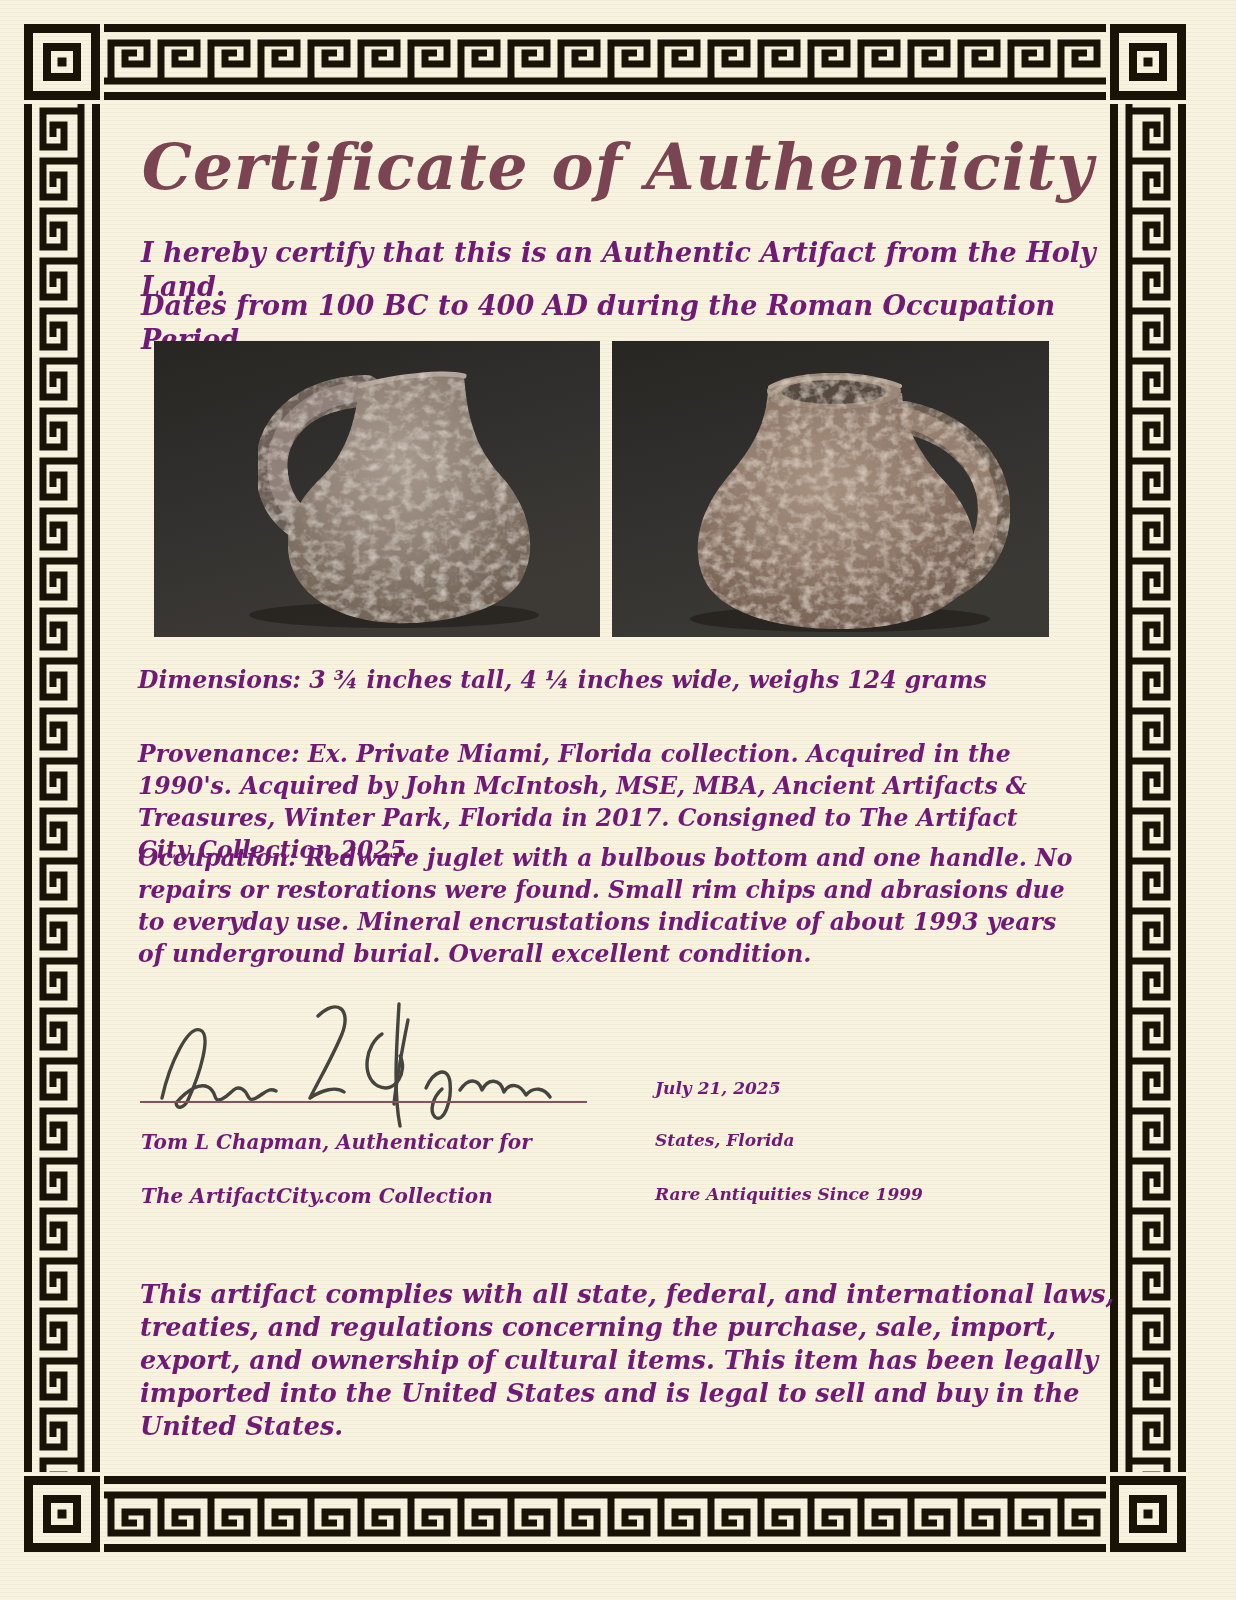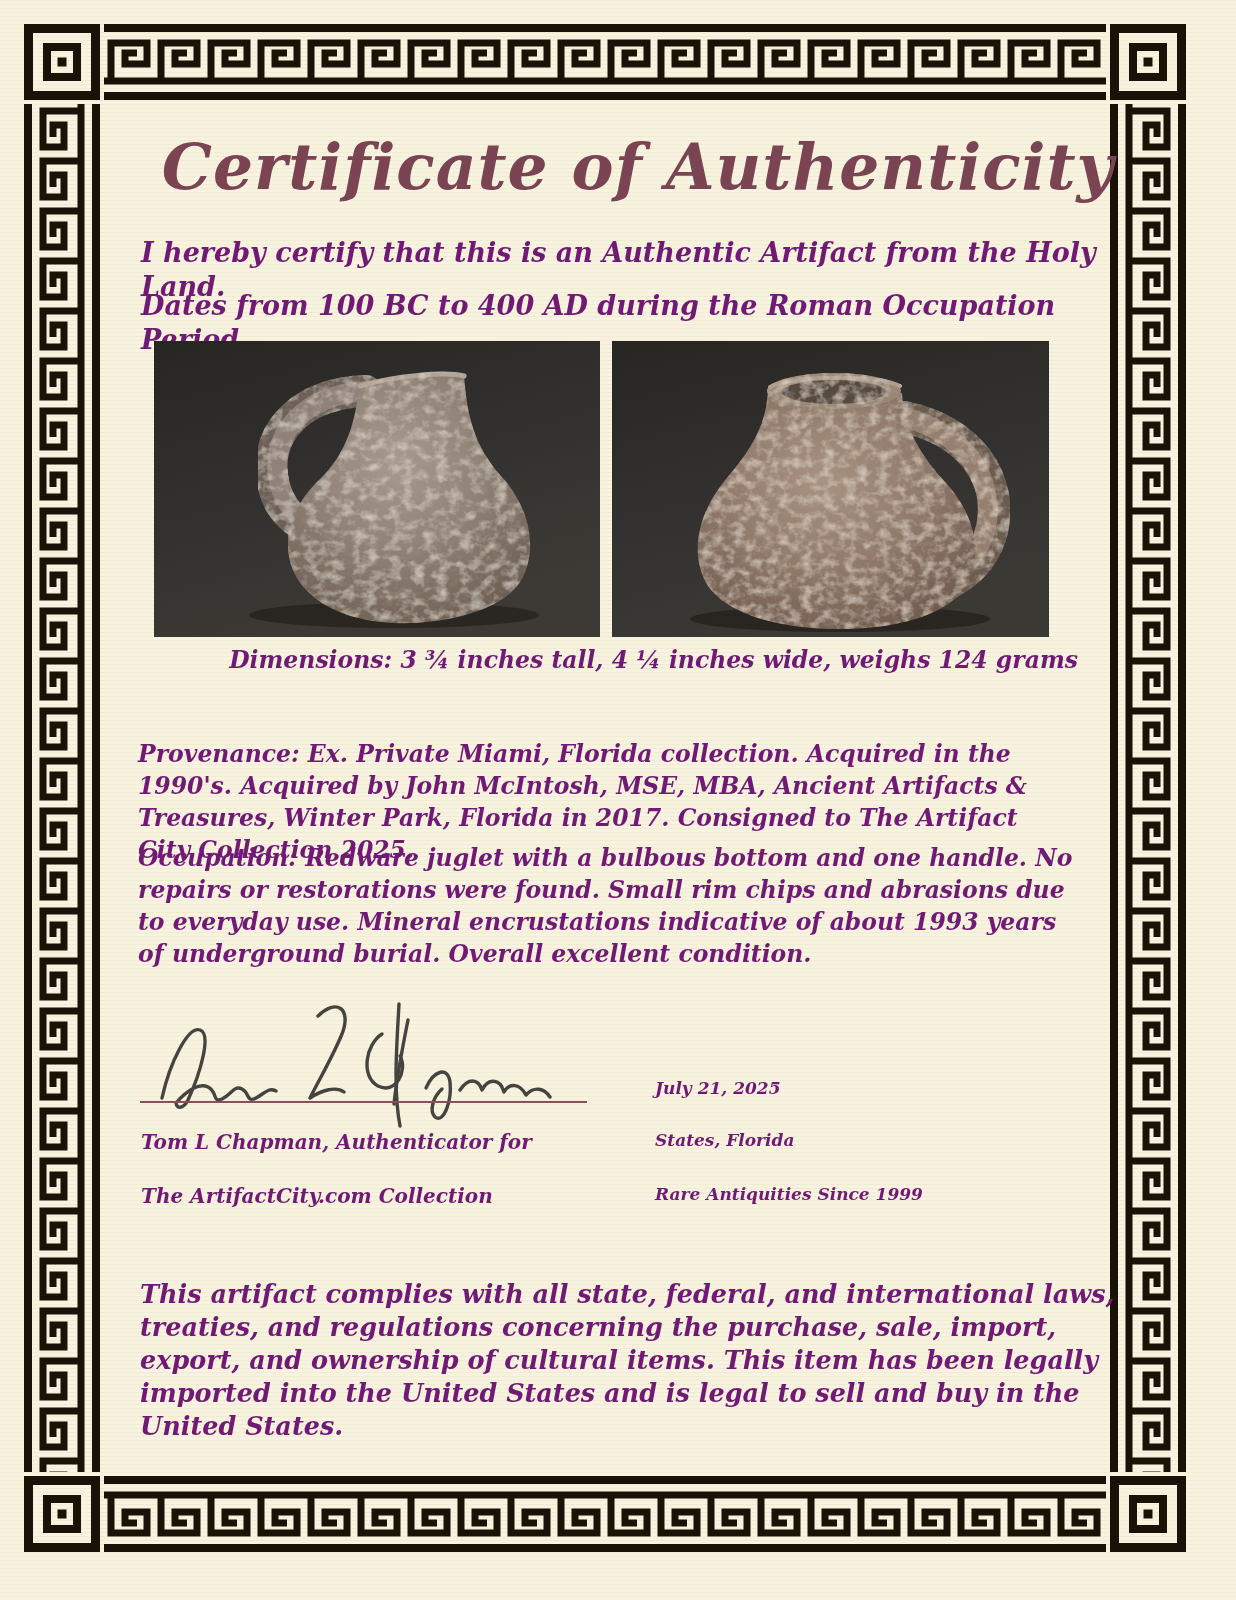--- a/index.html
+++ b/index.html
@@ -18,21 +18,20 @@
   .border-svg { position: absolute; left: 0; top: 0; pointer-events: none; }
 
   .abs { position: absolute; }
 
   .title {
     left: 100px; top: 130px; width: 1036px;
     text-align: center;
     font-style: italic; font-weight: 600;
     font-size: 63px; letter-spacing: 1px;
     color: #7a4453;
-    margin-left: 20px;
   }
   .body-text {
     font-style: italic; font-weight: 600;
     color: #701a75;
   }
   .intro { left: 141px; font-size: 27px; line-height: 34px; width: 960px; }
   .para  { left: 138px; font-size: 23.5px; line-height: 32px; }
   .para .lbl { font-weight: 800; }
   .photo { position: absolute; top: 341px; height: 296px; overflow: hidden; }
   .photo svg { display: block; }
@@ -160,21 +159,21 @@
       <path d="M292,76 C358,90 392,138 380,190 C371,226 340,246 314,248" fill="none" stroke="#6b5b50" stroke-width="32" stroke-linecap="round"></path>
       <path d="M292,76 C352,92 384,138 374,186 C366,220 338,240 314,242" fill="none" stroke="#95806f" stroke-width="20" stroke-linecap="round"></path>
       <path d="M156,50 C154,84 140,108 114,138 C88,170 78,206 92,238 C108,272 165,288 228,288 C292,288 348,270 360,234 C370,203 358,168 334,142 C310,116 292,88 290,52 Z" fill="url(#jug2)"></path>
       <ellipse cx="222" cy="50" rx="67" ry="18" fill="#998878"></ellipse>
       <ellipse cx="222" cy="51" rx="52" ry="12" fill="#55483f"></ellipse>
       <path d="M158,46 C180,34 265,33 288,45" fill="none" stroke="#b0a092" stroke-width="4" stroke-linecap="round"></path>
     </g>
   </svg>
 </div>
 
-<p class="abs body-text para" style="top:644px; width:940px;text-align:right;">
+<p class="abs body-text para" style="top:664px; width:940px;">
   <strong class="lbl">Dimensions: </strong>
   <span>3 ¾ inches tall, 4 ¼ inches wide, weighs 124 grams</span>
 </p>
 
 <p class="abs body-text para" style="top:718px; width:912px;margin-top:20px;">
   <strong class="lbl">Provenance: </strong>
   <span>Ex. Private Miami, Florida collection. Acquired in the 1990's. Acquired by John McIntosh, MSE, MBA, Ancient Artifacts &amp; Treasures, Winter Park, Florida in 2017. Consigned to The Artifact City Collection 2025.</span>
 </p>
 
 <p class="abs body-text para" style="top:842px; width:935px;">

